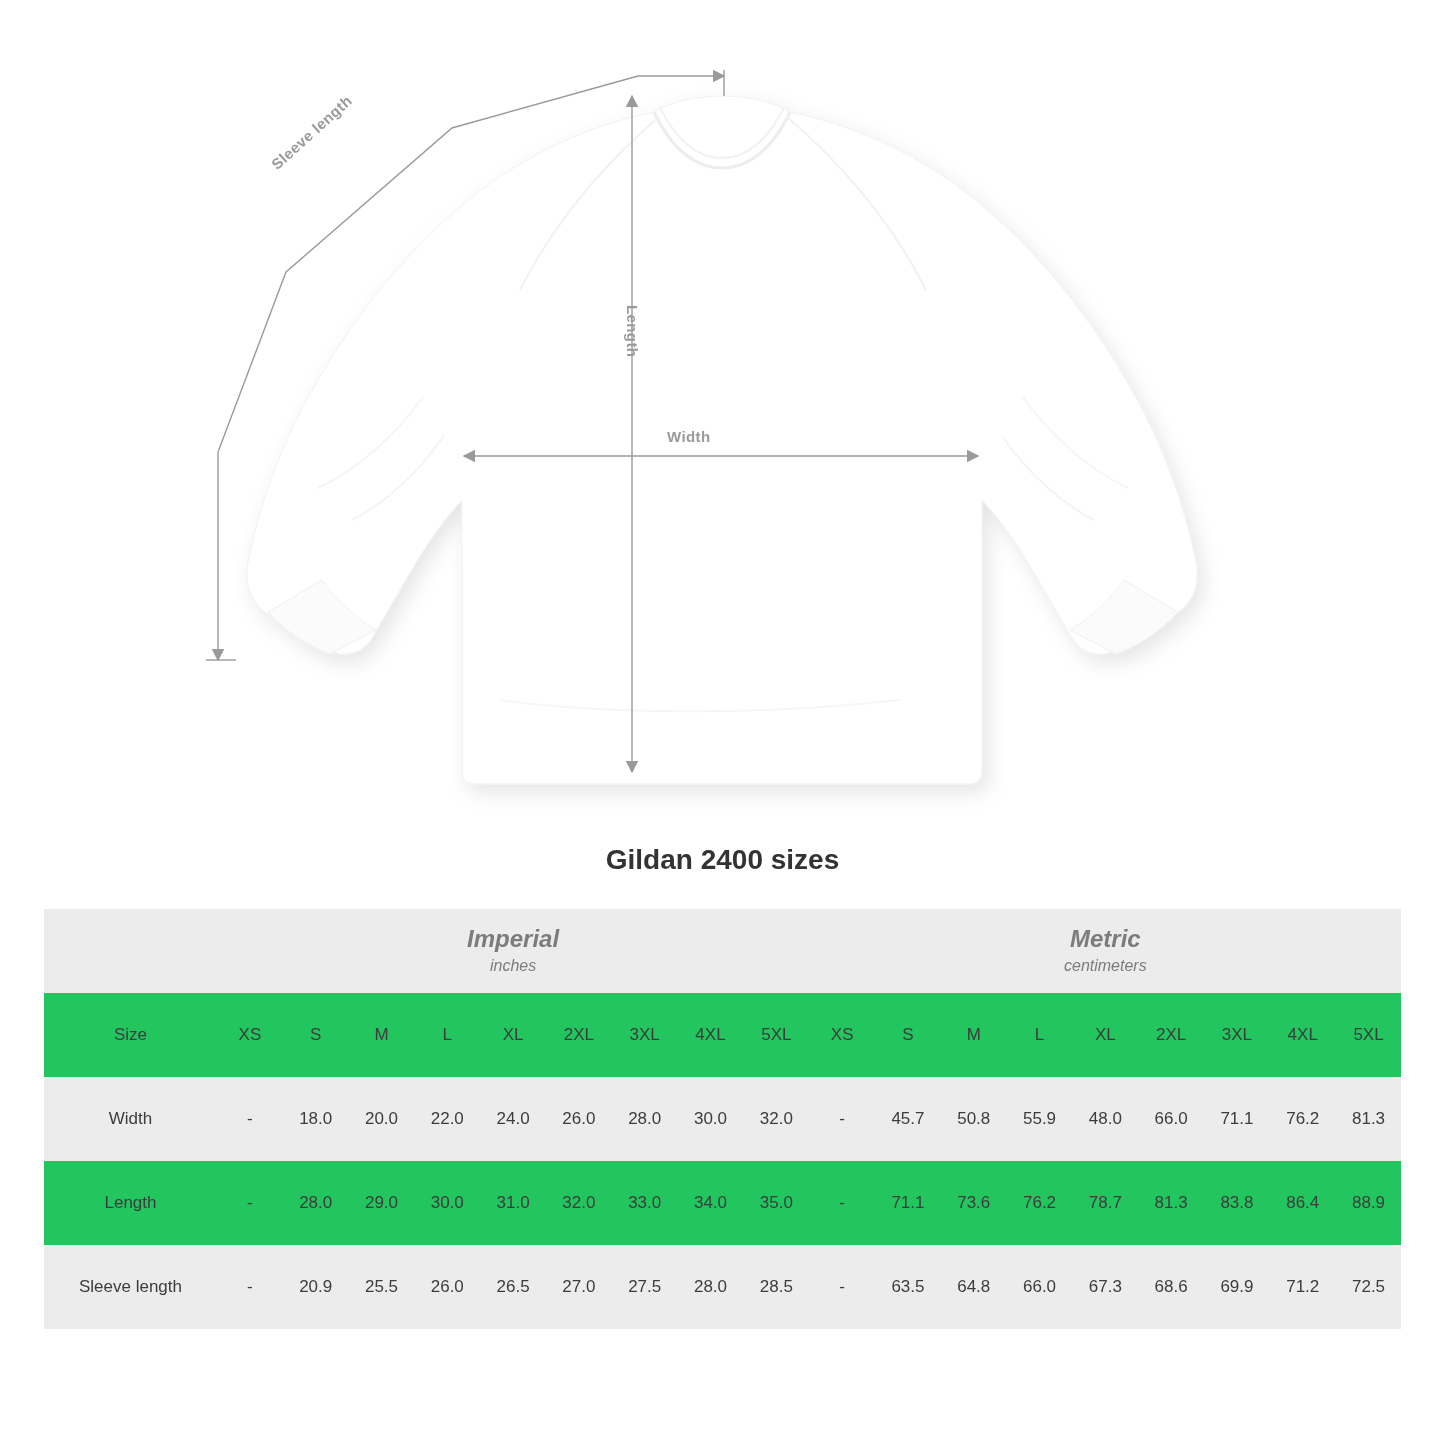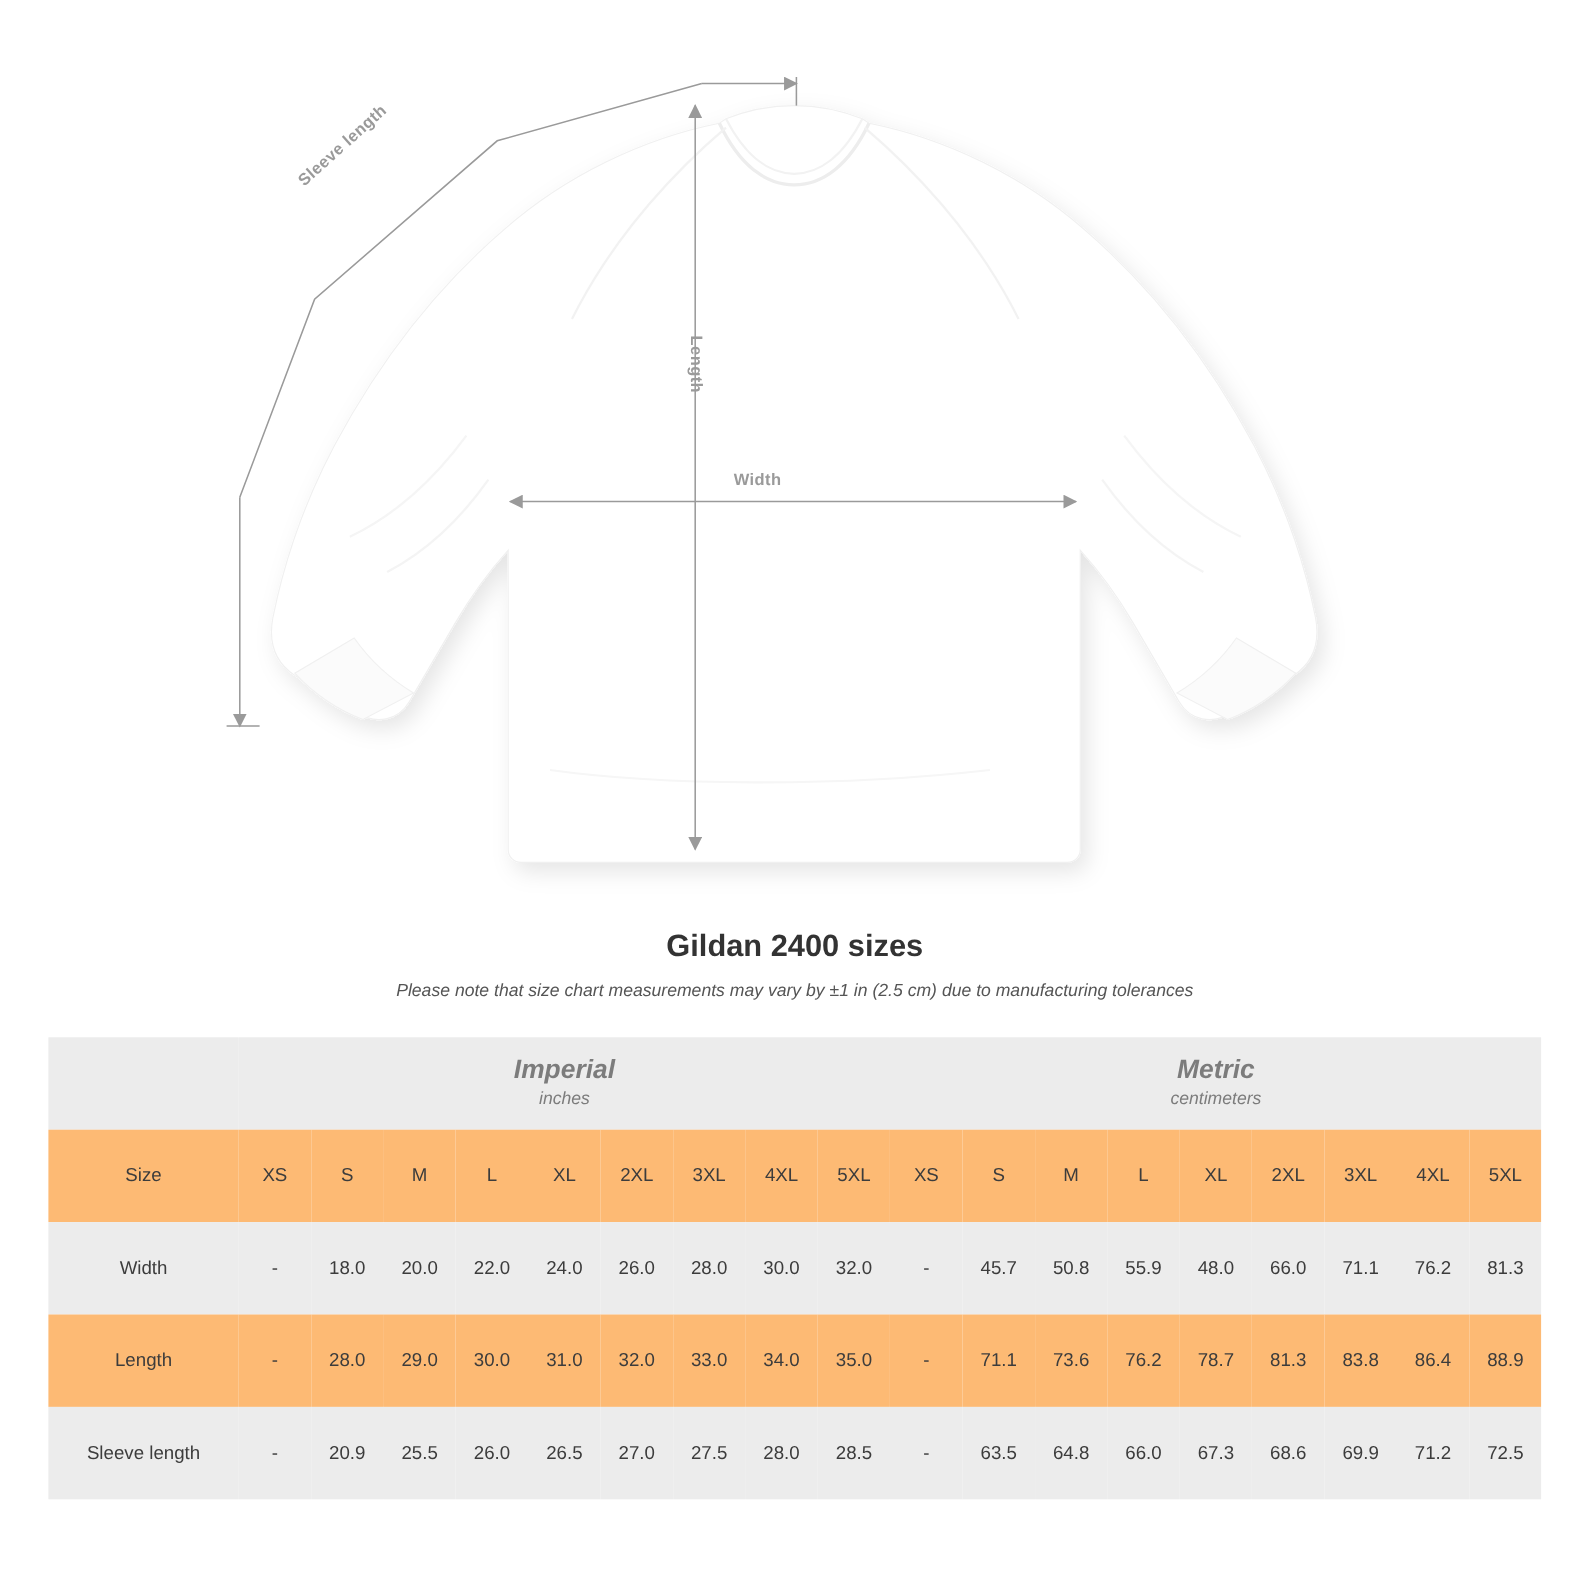--- a/index.html
+++ b/index.html
@@ -110,21 +110,21 @@
     font-weight: bold;
     font-size: 18px;
     color: #333333;
   }
   .col-head {
     font-weight: bold;
     font-size: 18px;
     color: #333333;
   }
   tr.shaded td { background: #ececec; }
-  tr.plain td { background: #fdba74; }
+  tr.plain td { background: #22c55e; }
   .first-col { width: 173px; }
   .data-col { width: 65.8px; }
 </style>
 </head>
 <body>
 
 <div class="illustration">
   <svg width="1445" height="820" viewBox="0 0 1445 820" xmlns="http://www.w3.org/2000/svg">
     <defs>
       <filter id="softshadow" x="-20%" y="-20%" width="150%" height="150%">
@@ -200,21 +200,20 @@
     </g>
   </svg>
 
   <div class="dim-label label-sleeve">Sleeve length</div>
   <div class="dim-label label-length">Length</div>
   <div class="dim-label label-width">Width</div>
 </div>
 
 <div class="title-block">
   <h1 class="chart-title">Gildan 2400 sizes</h1>
-  <p class="chart-note">Please note that size chart measurements may vary by ±1 in (2.5 cm) due to manufacturing tolerances</p>
 </div>
 
 <div class="table-wrap">
   <table class="size-table">
     <colgroup>
       <col class="first-col">
       <col class="data-col">
         <col class="data-col">
         <col class="data-col">
         <col class="data-col">

